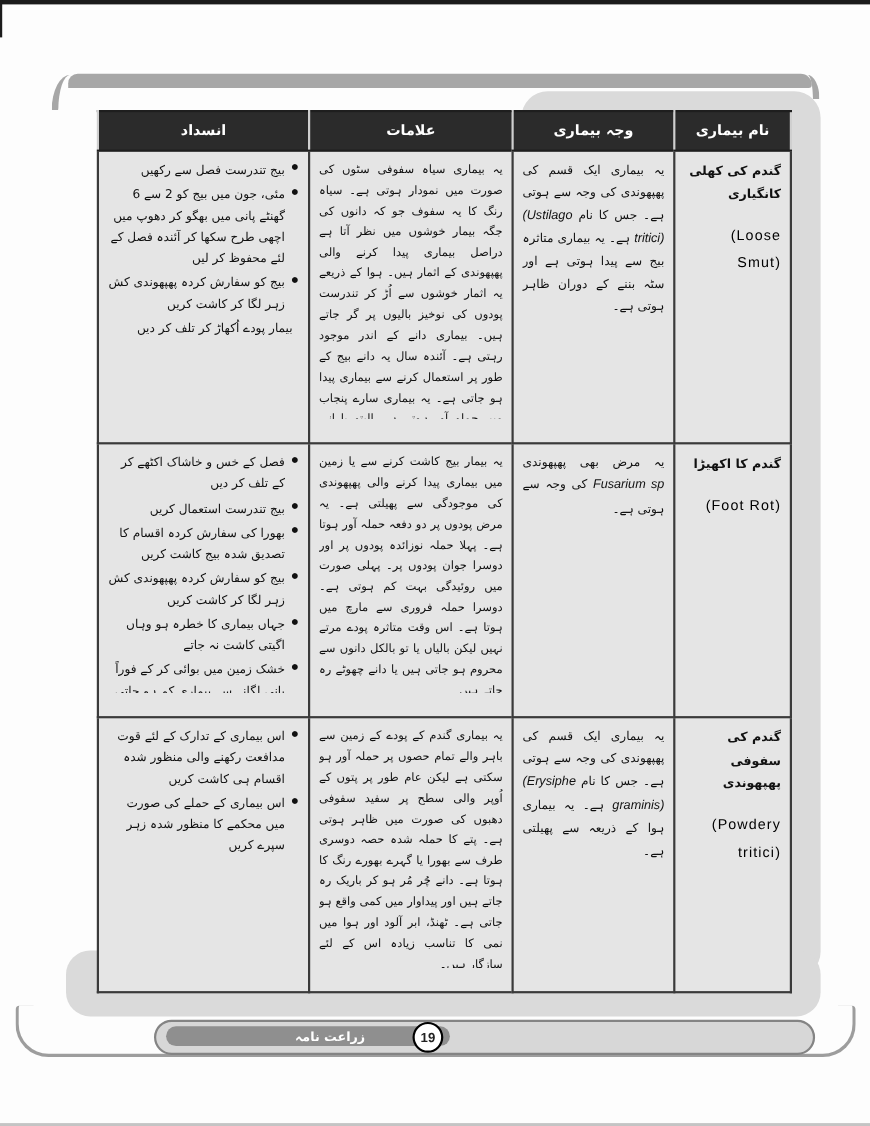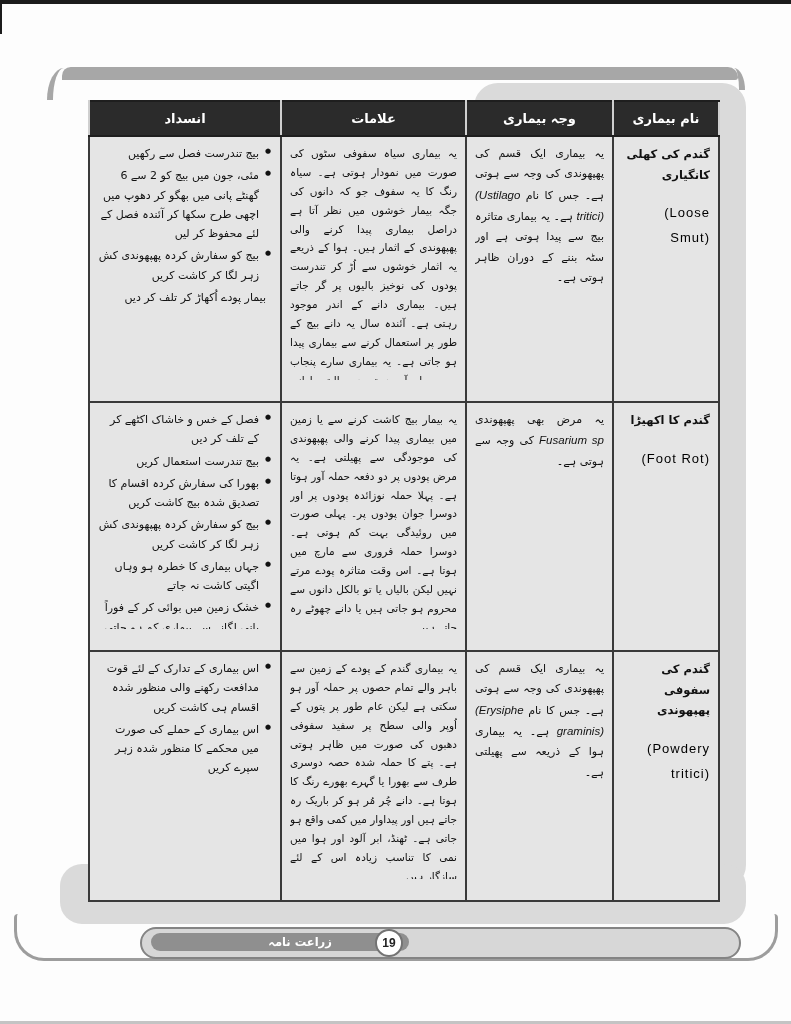--- a/index.html
+++ b/index.html
@@ -89,21 +89,21 @@
     position:absolute; left:9px; top:4px; width:258px; height:18px;
     background:#8f8f8f; border-radius:10px;
     display:flex; align-items:center; justify-content:center;
   }
   .footer-brand {
     color:#ffffff; font-size:11.5px; font-weight:bold; direction:rtl;
     padding-left:40px; letter-spacing:0.5px;
   }
   .page-badge {
     position:absolute; left:233px; top:0px; width:24px; height:24px;
-    background:#ffffff; border:2px solid #737373; border-radius:50%;
+    background:#ffffff; border:2px solid #000000; border-radius:50%;
     display:flex; align-items:center; justify-content:center;
     font-family:"Liberation Sans", sans-serif; font-size:12px; font-weight:bold; color:#222;
   }
 </style>
 </head>
 <body>
 
 <div class="page">
 
   <div class="edge-top"></div>

